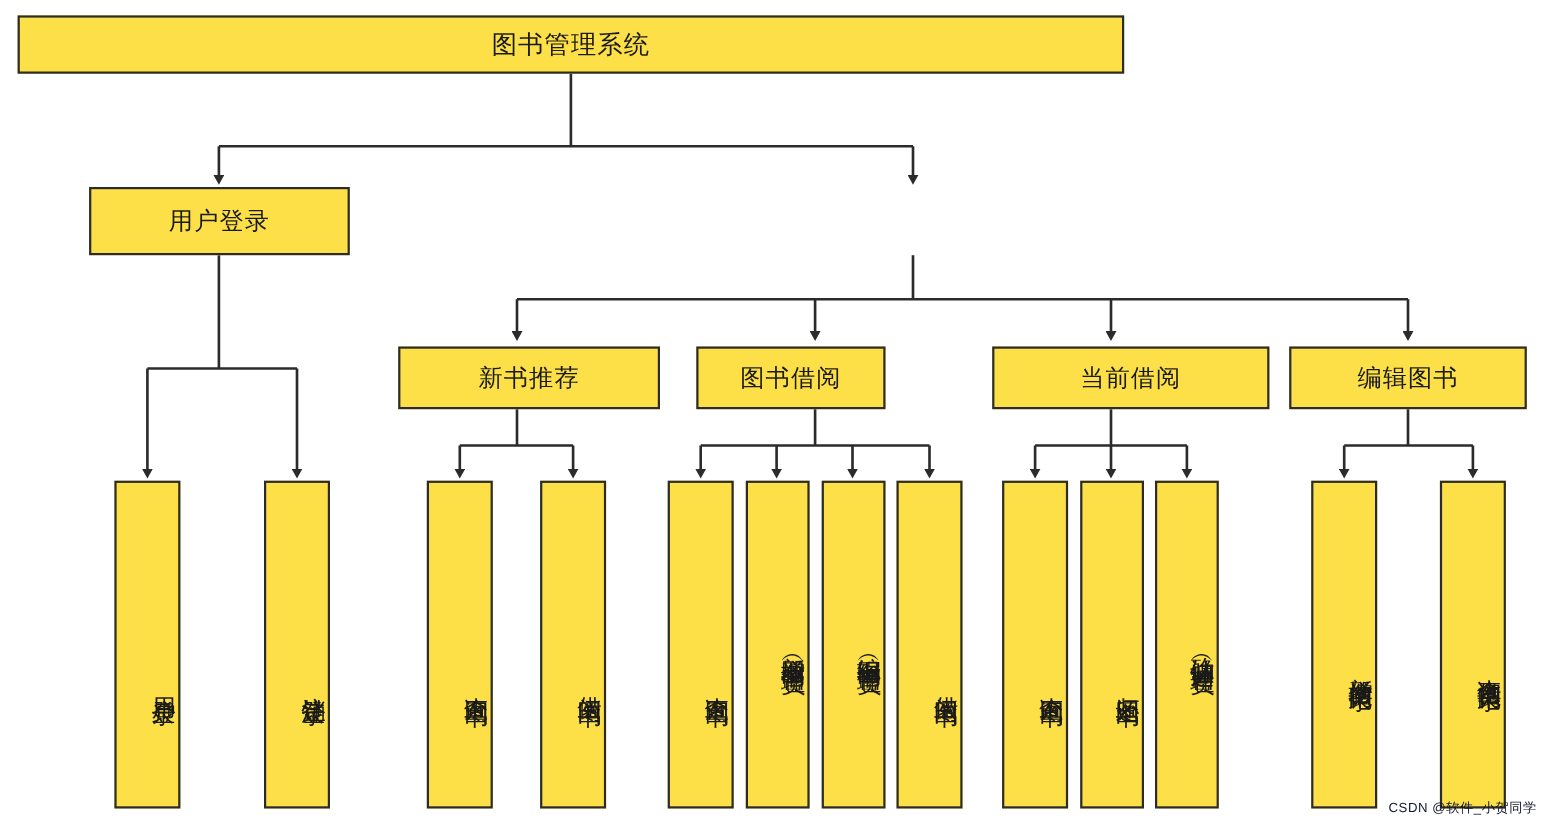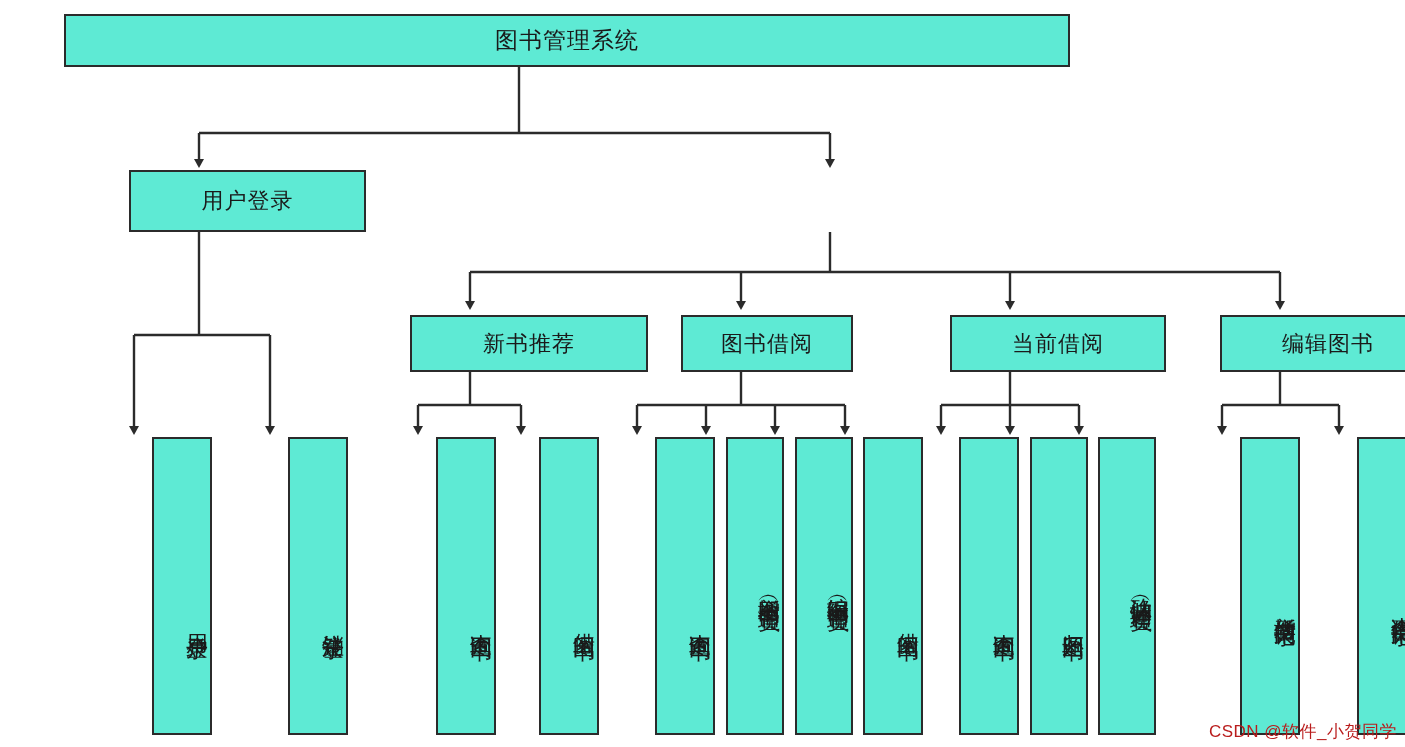--- a/index.html
+++ b/index.html
@@ -21,27 +21,26 @@
     position: absolute;
     left: 0;
     top: 0;
     width: 1405px;
     height: 747px;
     pointer-events: none;
   }
   .node {
     position: absolute;
     box-sizing: border-box;
-    background: #5eead4;
+    background: #fde047;
     border: 2px solid #2b2b2b;
     display: flex;
     align-items: center;
     justify-content: center;
     color: #1a1a1a;
-    margin-left: 48px;
   }
   .node.horiz {
     font-size: 22px;
     letter-spacing: 1px;
   }
   .node.vert {
     writing-mode: vertical-rl;
     text-orientation: upright;
     font-size: 22px;
     letter-spacing: 2px;
@@ -58,22 +57,22 @@
     white-space: pre;
   }
   .node.vert .lbl {
     writing-mode: vertical-rl;
     text-orientation: upright;
   }
   .watermark {
     position: absolute;
     right: 8px;
     bottom: 4px;
-    font-size: 17px;
-    color: #b91c1c;
+    font-size: 12px;
+    color: #0f172a;
     letter-spacing: 0.5px;
     white-space: nowrap;
     user-select: none;
   }
 </style>
 </head>
 <body>
 
 <div id="canvas">
 
@@ -134,21 +133,21 @@
   <div class="node horiz" style="left:81px; top:170px; width:237px; height:62px;">
     <span class="lbl">用户登录</span>
   </div>
 
   <div class="node horiz" style="left:362px; top:315px; width:238px; height:57px;">
     <span class="lbl">新书推荐</span>
   </div>
   <div class="node horiz" style="left:633px; top:315px; width:172px; height:57px;">
     <span class="lbl">图书借阅</span>
   </div>
-  <div class="node horiz" style="left:902px; top:315px; width:216px; height:57px;">
+  <div class="node horiz" style="left:902px; top:315px; width:252px; height:57px;">
     <span class="lbl">当前借阅</span>
   </div>
   <div class="node horiz" style="left:1172px; top:315px; width:216px; height:57px;">
     <span class="lbl">编辑图书</span>
   </div>
 
   <div class="node vert" style="left:104px; top:437px; width:60px; height:298px; padding-top:68px;">
     <span class="lbl">用户登录</span>
   </div>
   <div class="node vert" style="left:240px; top:437px; width:60px; height:298px; padding-top:68px;">

